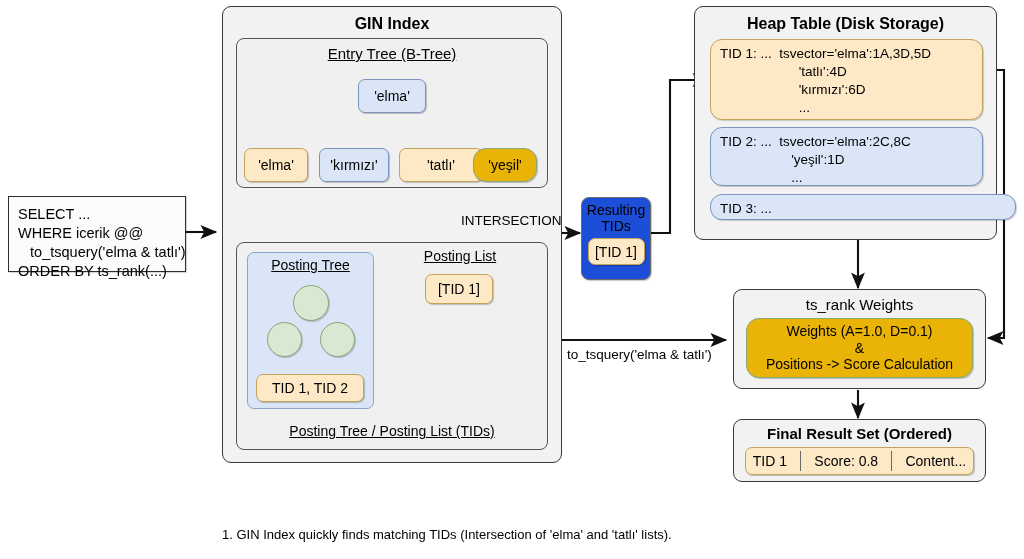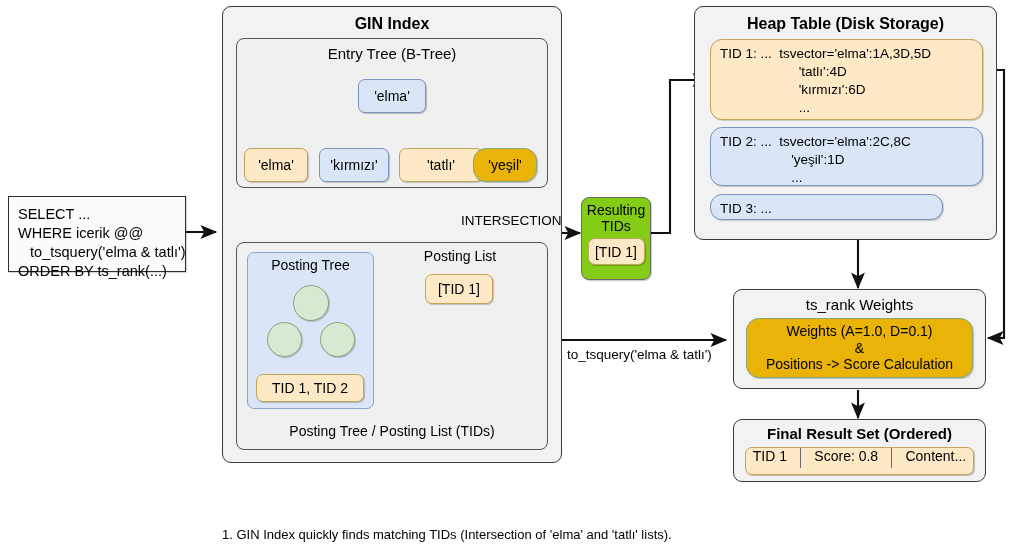--- a/index.html
+++ b/index.html
@@ -28,26 +28,26 @@
     border-radius:7px;
     border:1.4px solid #888;
     box-sizing:border-box;
     display:flex;align-items:center;justify-content:center;
     text-align:center;
     box-shadow:1px 1px 1px rgba(0,0,0,.22);
   }
   .yellow{background:#fde9c6;border-color:#c4a35a;}
   .blue{background:#dae6f7;border-color:#7a95bd;}
   .green{background:#eab308;border-color:#85a876;border-radius:13px;}
-  .grey{background:#84cc16;border-color:#6b6b6b;}
+  .grey{background:#1d4ed8;border-color:#6b6b6b;}
 
   .title{
     font-weight:bold;text-align:center;width:100%;
   }
-  .subtitle{text-align:center;width:100%;}
+  .subtitle{text-align:center;width:100%;text-decoration:underline;}
   .t14{font-size:14px;}
   .t15{font-size:15px;}
   .t16{font-size:16px;}
 
   .circle{
     border-radius:50%;
     background:#d9e8d2;border:1.3px solid #85a876;
     box-shadow:1px 1px 1px rgba(0,0,0,.2);
   }
 
@@ -64,21 +64,21 @@
   .notes{font-size:13px;line-height:1.42;white-space:pre;}
 
   .rowline{white-space:pre;}
   .heaprow{
     border-radius:12px;border:1.3px solid #c4a35a;box-sizing:border-box;
     padding:5px 9px;font-size:13.5px;line-height:1.34;
     box-shadow:1px 1px 1px rgba(0,0,0,.18);
   }
   .heaprow.b{border-color:#7a95bd;}
   .fin{
-    display:flex;align-items:flex-start;justify-content:center;gap:0px;
+    display:flex;align-items:center;justify-content:center;gap:0px;
     font-size:14px;
   }
   .fin span.sep{display:inline-block;width:1.3px;height:20px;background:#6a6a6a;margin:0 13px;}
 </style>
 </head>
 <body>
 
 <svg class="overlay">
   <defs>
     <marker id="ah" markerWidth="9" markerHeight="9" refX="7.4" refY="3.6" orient="auto" markerUnits="strokeWidth">
@@ -187,21 +187,21 @@
   <div class="rowline">TID 1: ...  tsvector='elma':1A,3D,5D</div>
   <div class="rowline">                     'tatlı':4D</div>
   <div class="rowline">                     'kırmızı':6D</div>
   <div class="rowline">                     ...</div>
 </div>
 <div class="abs heaprow b" style="left:710px;top:127px;width:273px;height:59px;background:#dae6f7;">
   <div class="rowline">TID 2: ...  tsvector='elma':2C,8C</div>
   <div class="rowline">                   'yeşil':1D</div>
   <div class="rowline">                   ...</div>
 </div>
-<div class="abs heaprow b" style="left:710px;top:194px;width:233px;height:26px;background:#dae6f7;">
+<div class="abs heaprow b" style="left:710px;top:194px;width:306px;height:26px;background:#dae6f7;">
   <div class="rowline">TID 3: ...</div>
 </div>
 
 <div class="abs grp" style="left:733px;top:289px;width:253px;height:100px;">
   <div class="title t15" style="margin-top:6px;font-weight:normal;">ts_rank Weights</div>
 </div>
 <div class="abs node green" style="left:746px;top:318px;width:227px;height:60px;flex-direction:column;justify-content:center;line-height:1.18;">
   <div class="t14">Weights (A=1.0, D=0.1)</div>
   <div class="t14">&amp;</div>
   <div class="t14">Positions -&gt; Score Calculation</div>

